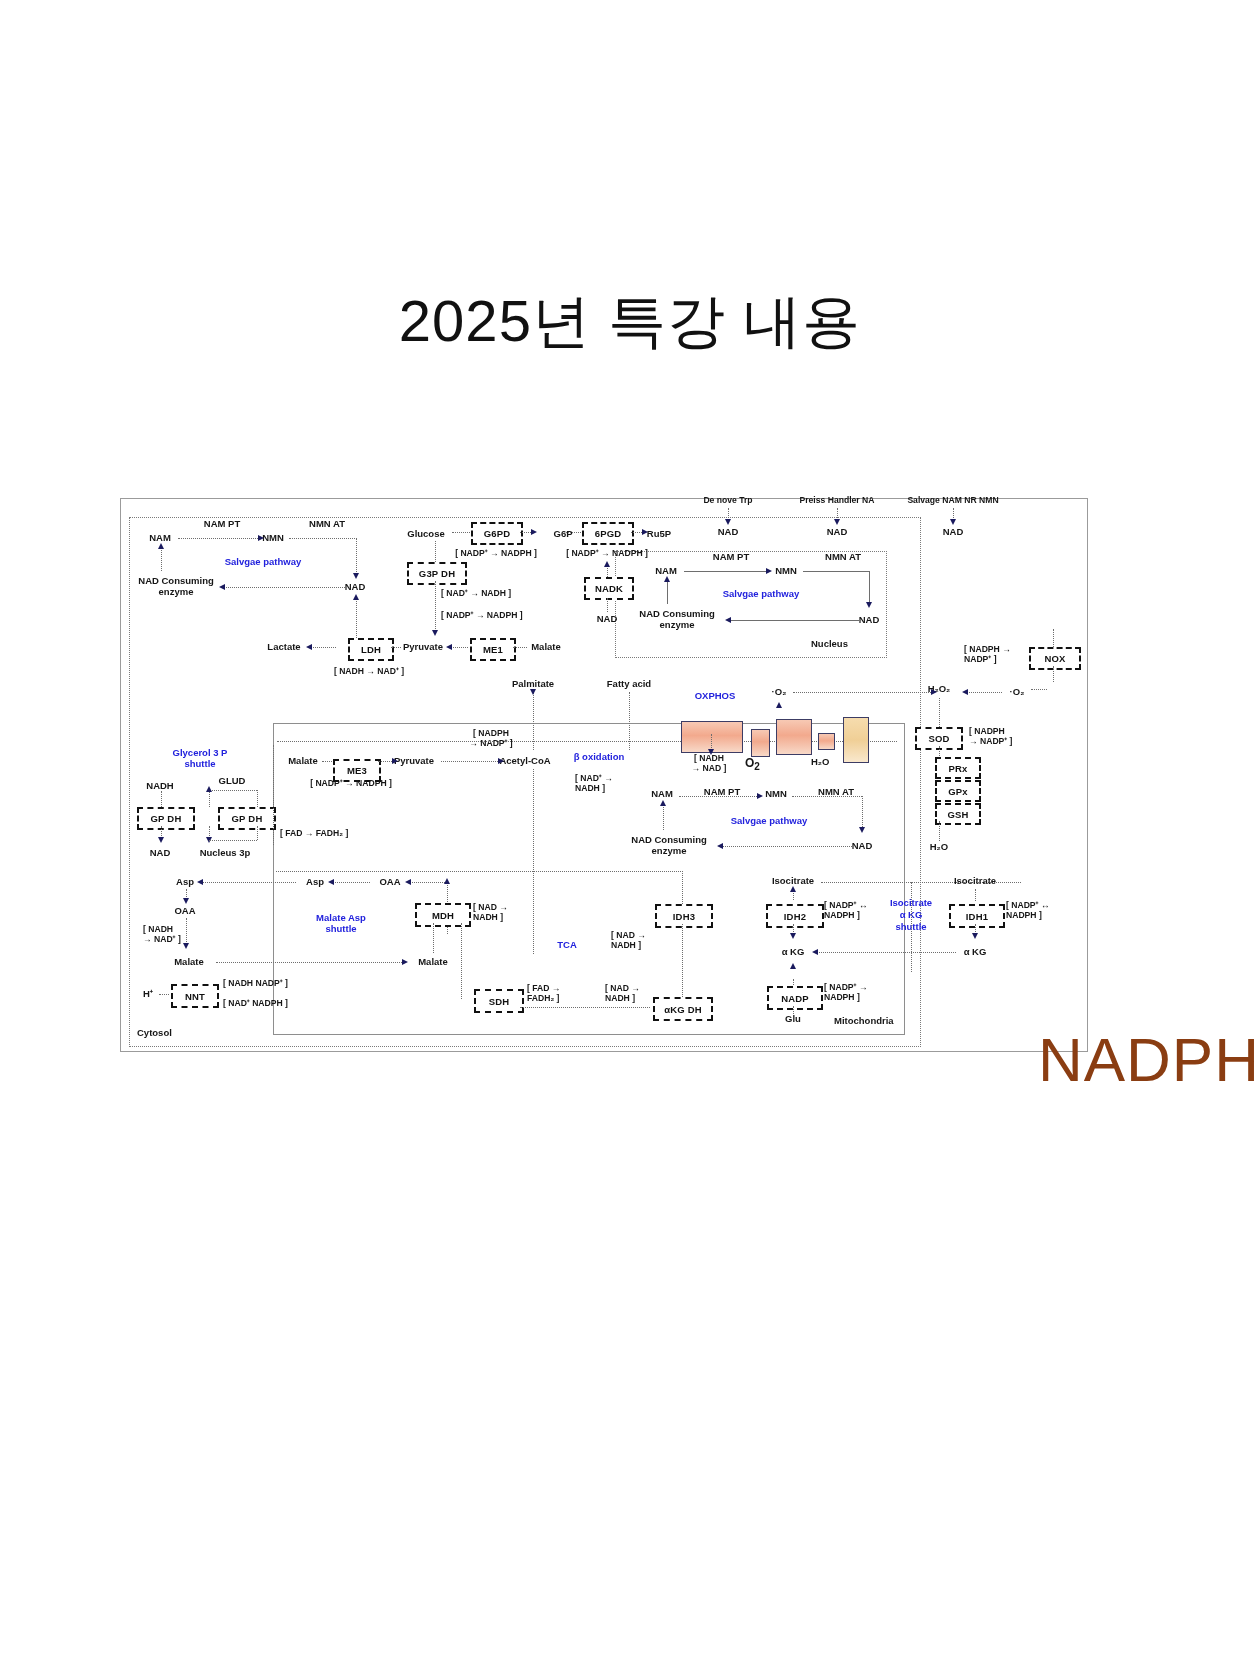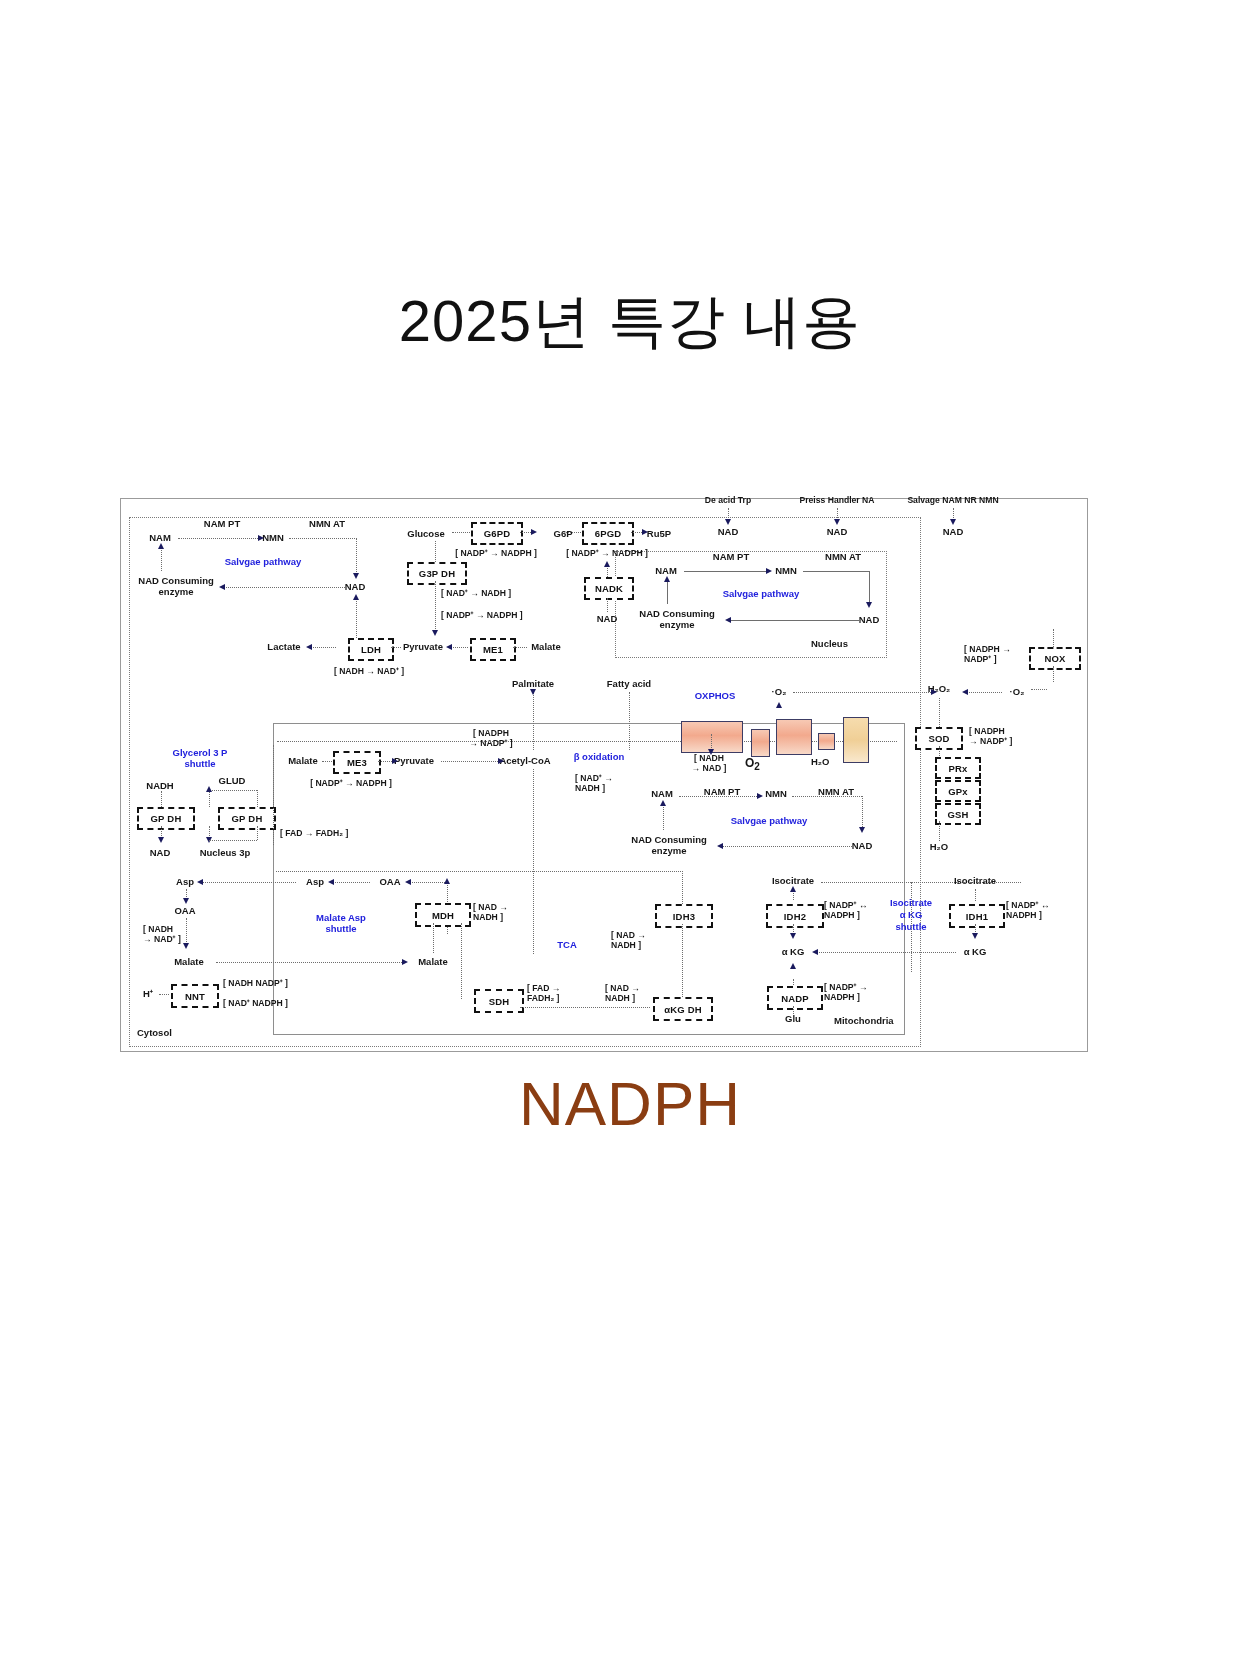--- a/index.html
+++ b/index.html
@@ -7,21 +7,21 @@
     width:1260px;height:1680px;background:#ffffff;
     font-family:"Liberation Sans",sans-serif;
     position:relative;overflow:hidden;
   }
   
   #slide-title{
     position:absolute;left:0;top:283px;width:1260px;text-align:center;
     font-size:58px;color:#111;letter-spacing:1px;
   }
   #slide-footer{
-    position:absolute;left:0;top:1068px;width:1260px;text-align:center;
+    position:absolute;left:0;top:1024px;width:1260px;text-align:right;
     font-size:62px;color:#8a3d12;letter-spacing:1px;
   }
   
   #figure{
     position:absolute;left:120px;top:498px;width:966px;height:552px;
     background:#fff;border:1px solid #9b9b9b;
   }
   #fig-inner{position:absolute;left:0;top:0;width:966px;height:552px;}
 
   
@@ -161,21 +161,21 @@
   <div class="hline" style="left:189px;top:148px;width:26px;"></div>
   <div class="ar l" style="left:185px;top:144.5px;"></div>
   <div class="hline" style="left:270px;top:148px;width:10px;"></div>
   <div class="hline" style="left:329px;top:148px;width:18px;"></div>
   <div class="hline" style="left:392px;top:148px;width:14px;"></div>
   <div class="ar l" style="left:325px;top:144.5px;"></div>
   <div class="t ctr sm" style="left:248px;top:168px;">[ NADH → NAD⁺ ]</div>
   <div class="t ctr sm two" style="left:370px;top:230px;">[ NADPH
 → NADP⁺ ]</div>
 
-  <div class="t ctr sm" style="left:607px;top:-3px;">De acid Trp</div>
+  <div class="t ctr sm" style="left:607px;top:-3px;">De nove Trp</div>
   <div class="t ctr sm" style="left:716px;top:-3px;">Preiss Handler NA</div>
   <div class="t ctr sm" style="left:832px;top:-3px;">Salvage NAM NR NMN</div>
 
   <div class="vline" style="left:607px;top:9px;height:14px;"></div>
   <div class="ar d" style="left:603.5px;top:20px;"></div>
   <div class="vline" style="left:716px;top:9px;height:14px;"></div>
   <div class="ar d" style="left:712.5px;top:20px;"></div>
   <div class="vline" style="left:832px;top:9px;height:14px;"></div>
   <div class="ar d" style="left:828.5px;top:20px;"></div>
 
@@ -259,21 +259,21 @@
 
   <div class="t ctr sm two" style="left:588px;top:255px;">[ NADH
 → NAD ]</div>
   <div class="vline" style="left:590px;top:235px;height:18px;"></div>
   <div class="ar d" style="left:586.5px;top:250px;"></div>
 
   <div class="t sm" style="left:624px;top:258px;font-size:12px;">O<sub>2</sub></div>
   <div class="t" style="left:690px;top:258px;">H₂O</div>
 
   <div class="t ctr" style="left:182px;top:257px;">Malate</div>
-  <div class="ebox" style="left:212px;top:252px;width:44px;height:19px;">
+  <div class="ebox" style="left:212px;top:260px;width:44px;height:19px;">
     <span>ME3</span>
   </div>
   <div class="t ctr" style="left:293px;top:257px;">Pyruvate</div>
   <div class="t ctr" style="left:404px;top:257px;">Acetyl-CoA</div>
   <div class="t ctr blue" style="left:478px;top:253px;">β oxidation</div>
 
   <div class="hline" style="left:201px;top:262px;width:10px;"></div>
   <div class="hline" style="left:257px;top:262px;width:14px;"></div>
   <div class="ar r" style="left:271px;top:258.5px;"></div>
   <div class="hline" style="left:320px;top:262px;width:57px;"></div>

